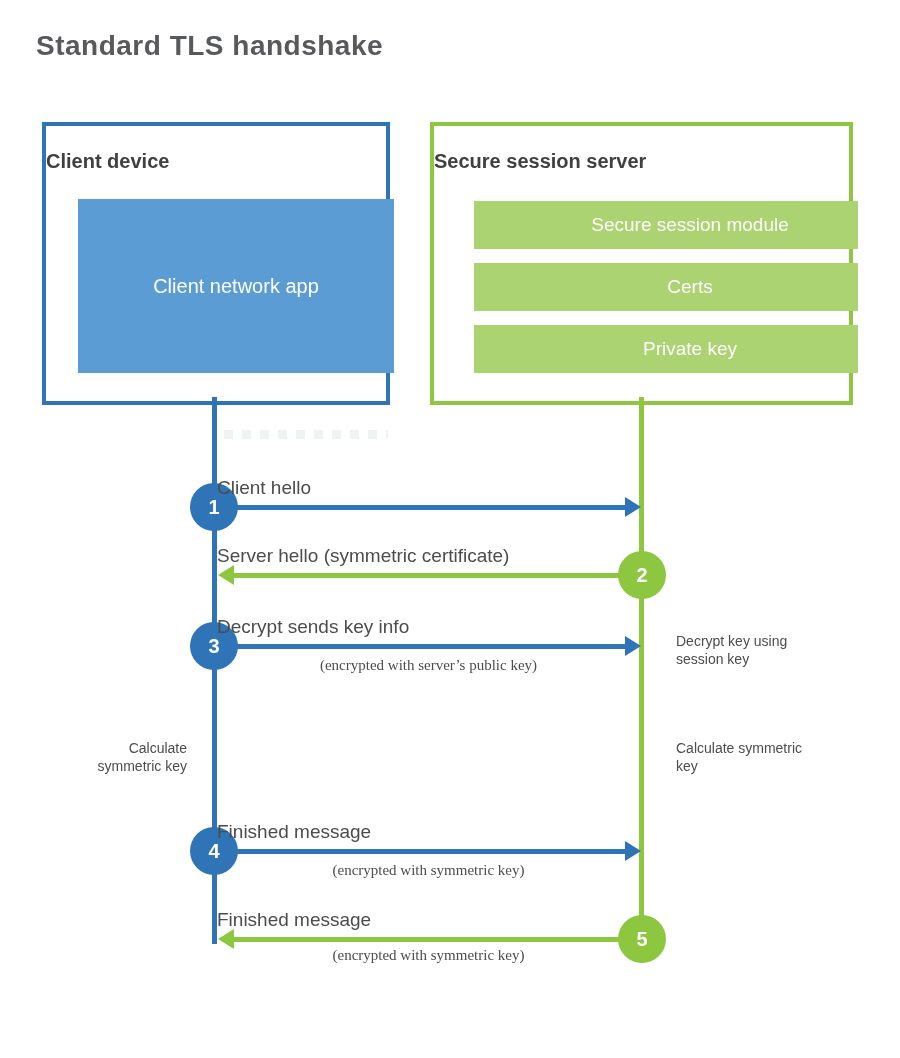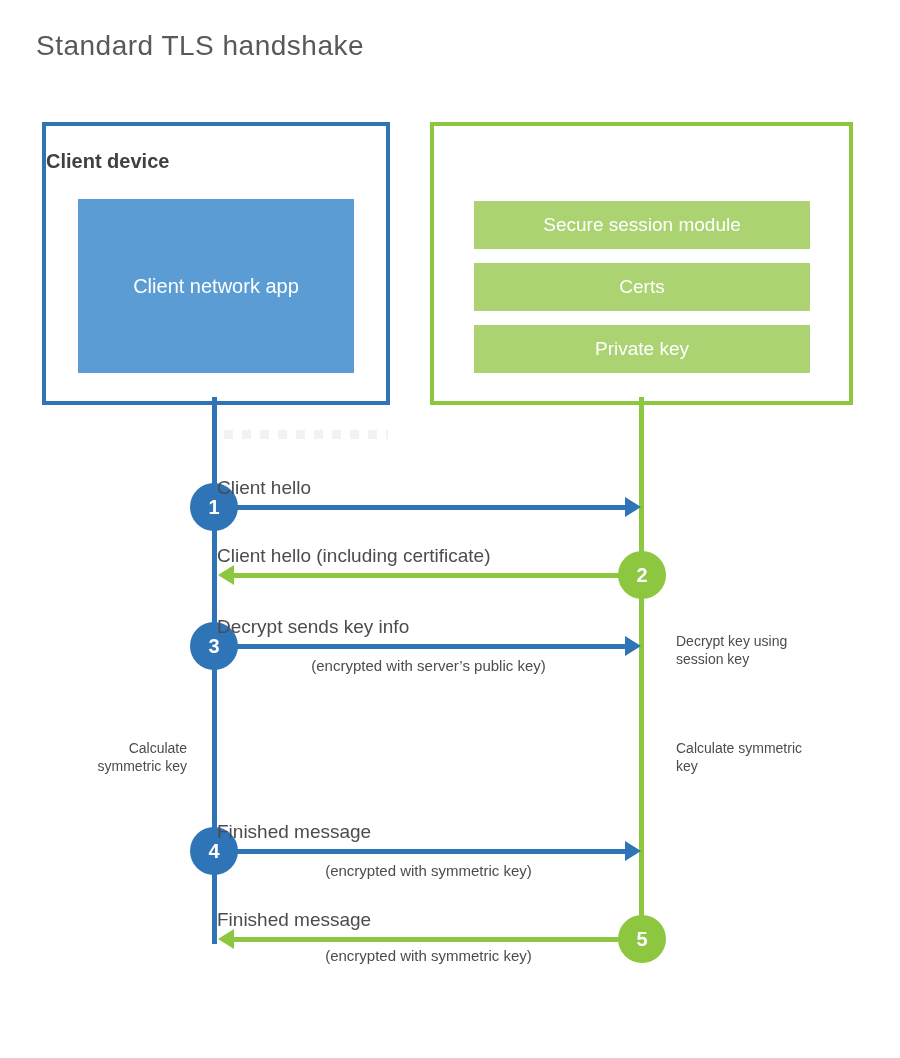--- a/index.html
+++ b/index.html
@@ -1,41 +1,41 @@
 <!DOCTYPE html>
 <html style="--blue: #2e74b6; --blue-fill: #5b9cd5; --green: #8dc63f; --green-fill: #abd371; --text-dark: #3f4040; --text-gray: #4c4c4c; --title-gray: #58595c;"><head>
 <meta charset="utf-8">
 <style>
   html,body{margin:0;padding:0;background:#fff;}
   .stage{
     position:relative;width:900px;height:1058px;background:#ffffff;overflow:hidden;
     font-family:"Liberation Sans", sans-serif;
   }
   .title{
-    position:absolute;left:36px;top:30px;font-size:28px;font-weight:400;
+    position:absolute;left:36px;top:30px;font-size:28px;font-weight:700;
     color:var(--title-gray,#58595c);letter-spacing:.5px;
   }
   
   .entity{position:absolute;top:122px;height:275px;background:#fff;}
   .entity.client{left:42px;width:340px;border:4px solid var(--blue,#2e74b6);}
   .entity.server{left:430px;width:415px;border:4px solid var(--green,#8dc63f);}
   .entity-title{
     position:absolute;left:0;top:24px;width:100%;
     font-size:20px;font-weight:bold;color:var(--text-dark,#3f4040);
   }
   .app-box{
-    position:absolute;left:32px;top:73px;width:276px;height:174px;
+    position:absolute;left:32px;top:73px;width:316px;height:174px;
     background:var(--blue-fill,#5b9cd5);color:#fff;font-size:20px;
     display:flex;align-items:center;justify-content:center;text-align:center;
     line-height:1.5;padding:0 40px;box-sizing:border-box;
   }
   .module-bar{
     position:absolute;left:40px;width:336px;height:48px;
     background:var(--green-fill,#abd371);color:#fff;font-size:19px;
-    display:flex;align-items:center;justify-content:center;text-align:center;
+    display:flex;align-items:center;justify-content:center;text-align:center;padding-left:48px;
   }
   
   .lifeline{position:absolute;width:5px;}
   .lifeline.blue{left:212px;top:397px;height:547px;background:var(--blue,#2e74b6);}
   .lifeline.green{left:639px;top:397px;height:544px;background:var(--green,#8dc63f);}
   .faint-dashes{
     position:absolute;left:224px;top:430px;width:164px;height:9px;
     background:repeating-linear-gradient(90deg,#eff3f6 0 9px,transparent 9px 18px);
   }
   
@@ -51,62 +51,63 @@
     color:#fff;font-size:20px;font-weight:bold;
   }
   .circle.blue{background:var(--blue,#2e74b6);}
   .circle.green{background:var(--green,#8dc63f);}
   .msg-label{
     position:absolute;left:217px;width:423px;text-align:left;
     font-size:19px;color:var(--text-gray,#4c4c4c);
   }
   .msg-sub{
     position:absolute;left:217px;width:423px;text-align:center;
-    font-size:15px;color:var(--text-gray,#4c4c4c);
+    font-size:15px;color:var(--text-gray,#4c4c4c);font-family:Liberation Serif, serif;
   }
   .side-note{
     position:absolute;font-size:14px;color:var(--text-gray,#4c4c4c);line-height:1.3;
   }
   .side-note.left{left:75px;width:112px;text-align:right;}
   .side-note.right{left:676px;width:140px;text-align:left;}
 </style>
 </head>
 <body>
 
 <div class="stage">
 
   <div class="title">Standard TLS handshake</div>
 
   <div class="entity client">
     <div class="entity-title">Client device</div>
     <div class="app-box">Client network app</div>
   </div>
 
   <div class="entity server">
+    <div class="entity-title">Secure session server</div>
     <div class="module-bar" style="top:75px">Secure session module</div>
     <div class="module-bar" style="top:199px">Private key</div>
     <div class="module-bar" style="top:137px">Certs</div>
   </div>
 
   <div class="lifeline blue"></div>
   <div class="lifeline green"></div>
   <div class="faint-dashes"></div>
 
   <div>
     <div class="h-arrow blue" style="left:214px;top:505px;width:411px"></div>
     <div class="head right blue" style="left:625px;top:497px"></div>
     <div class="circle blue" style="left:190px;top:483px">1</div>
     <div class="msg-label" style="top:477px">Client hello</div>
   </div>
 
   <div>
     <div class="h-arrow green" style="left:232px;top:573px;width:410px"></div>
     <div class="head left green" style="left:218px;top:565px"></div>
     <div class="circle green" style="left:618px;top:551px">2</div>
-    <div class="msg-label" style="top:545px">Client hello (including certificate)</div>
+    <div class="msg-label" style="top:545px">Server hello (symmetric certificate)</div>
   </div>
 
   <div>
     <div class="h-arrow blue" style="left:214px;top:644px;width:411px"></div>
     <div class="head right blue" style="left:625px;top:636px"></div>
     <div class="circle blue" style="left:190px;top:622px">3</div>
     <div class="msg-label" style="top:616px">Decrypt sends key info</div>
     <div class="msg-sub" style="top:657px">(encrypted with server’s public key)</div>
   </div>
 

